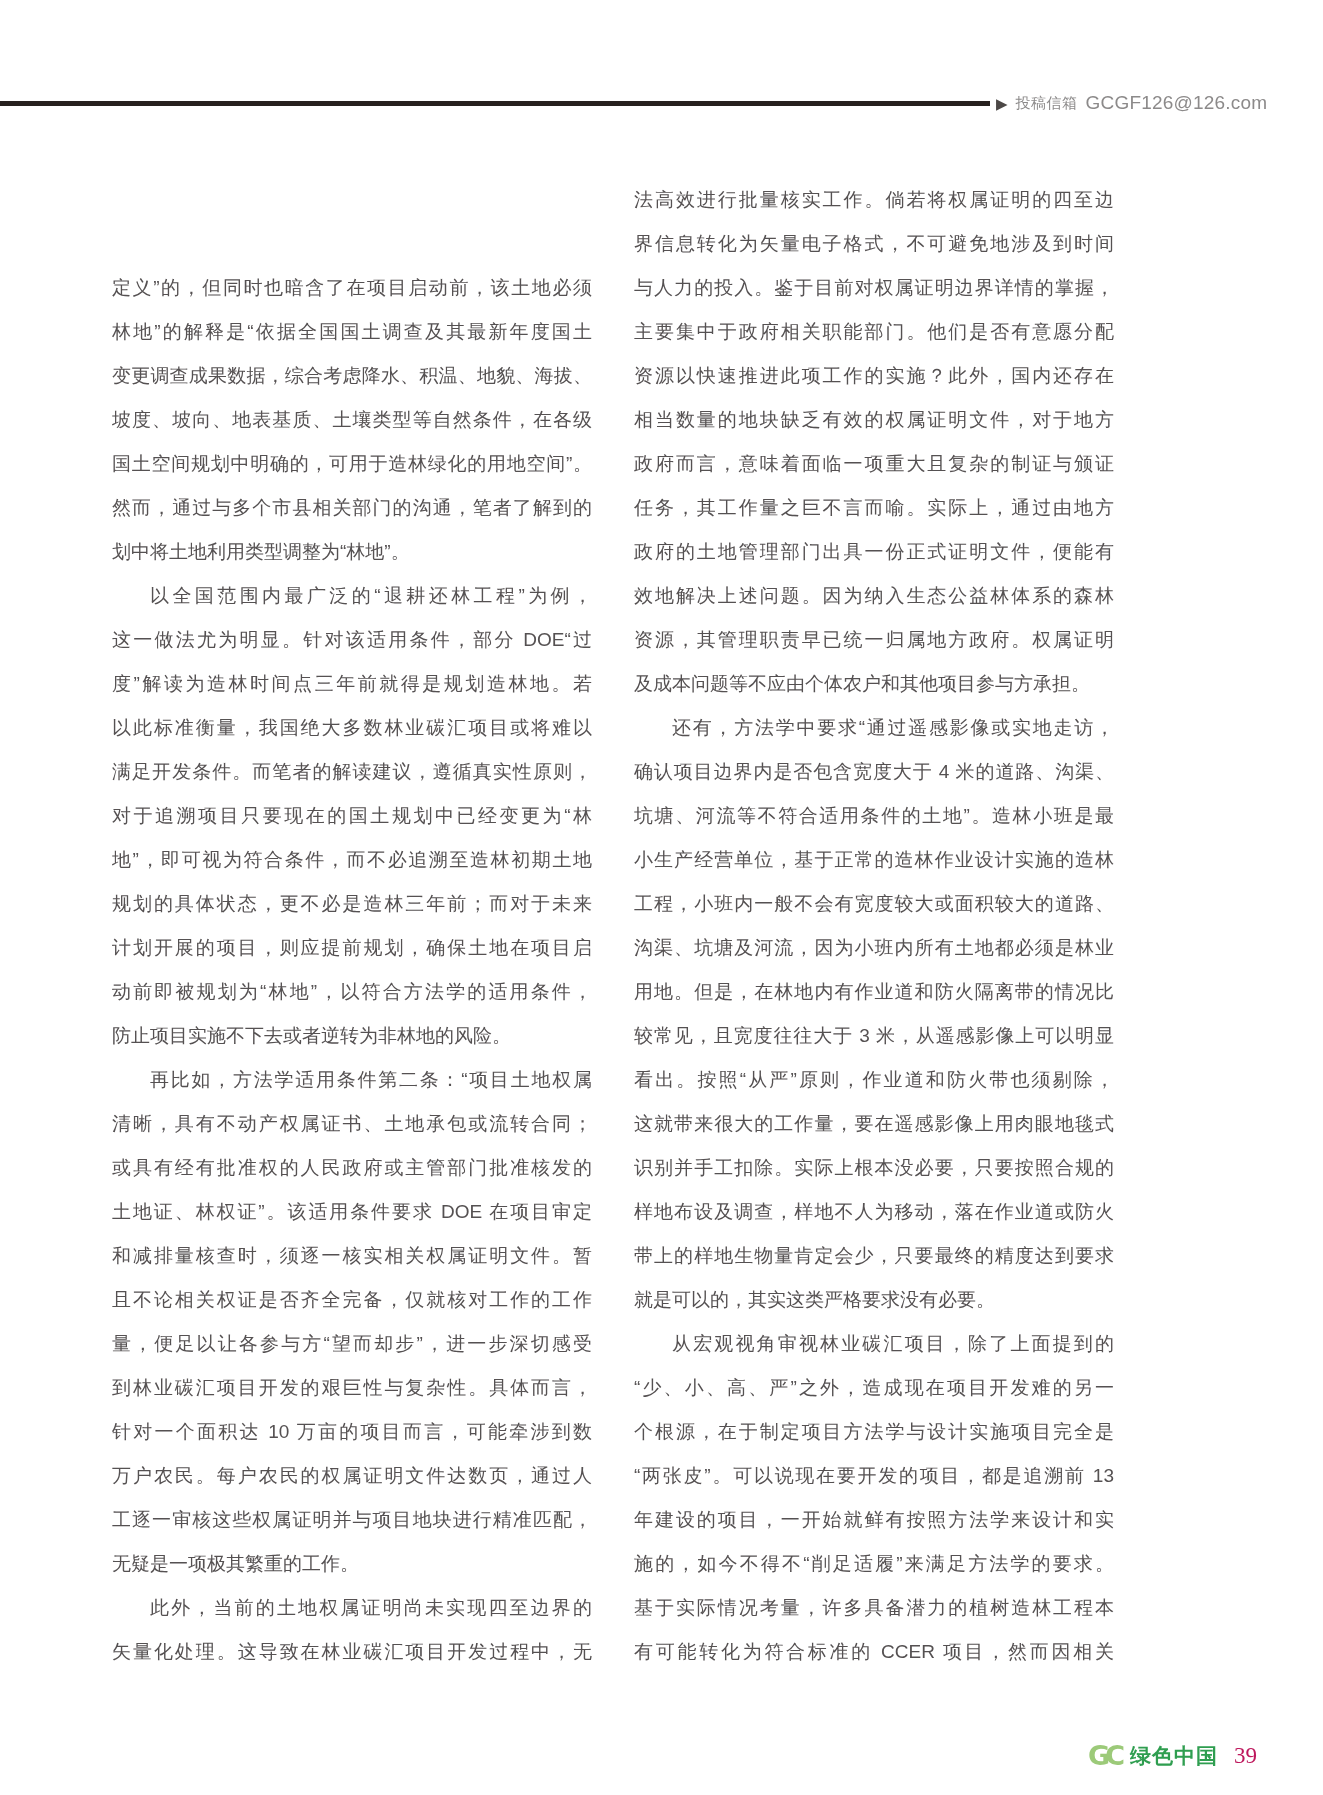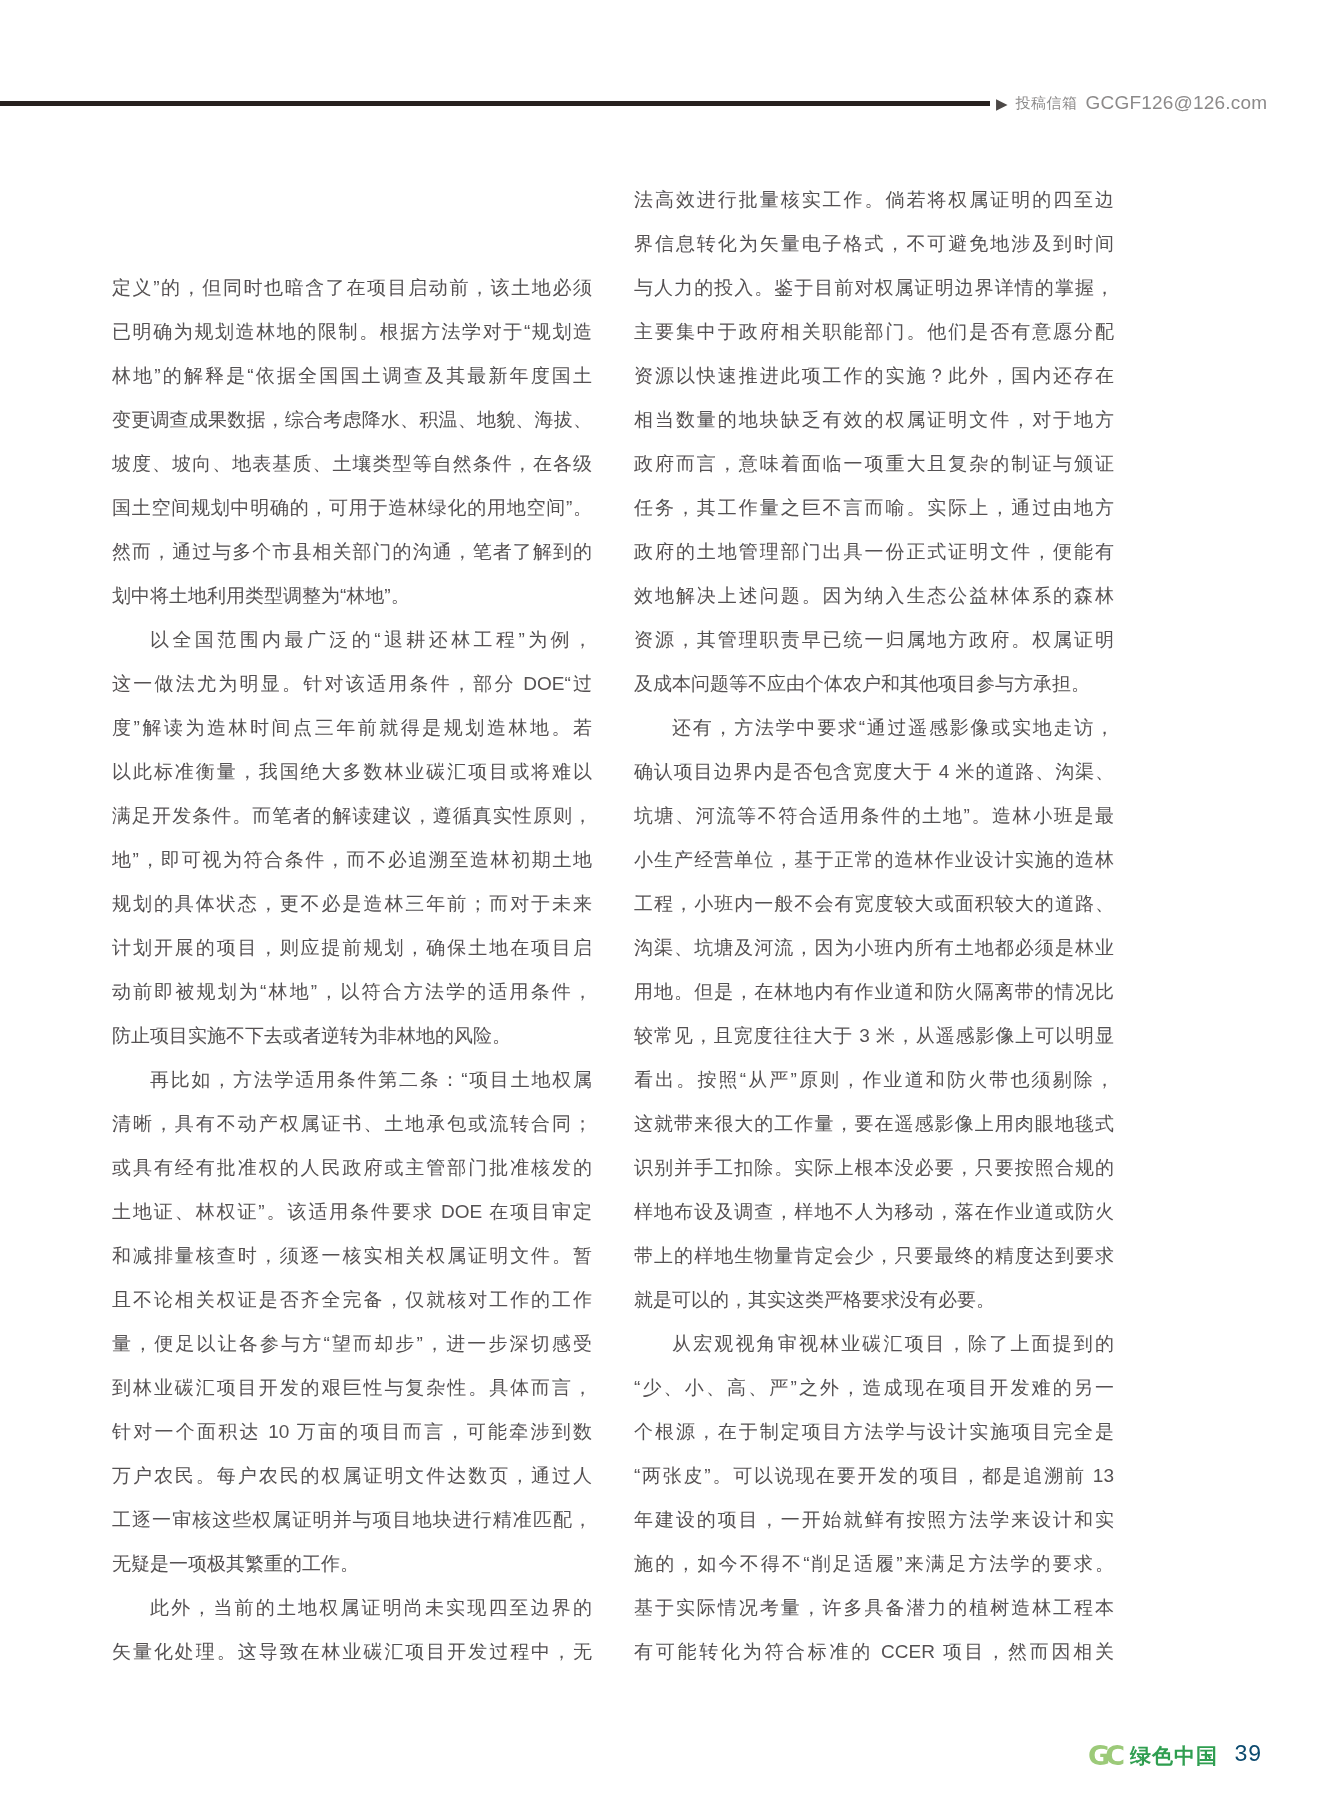--- a/index.html
+++ b/index.html
@@ -51,54 +51,54 @@
     font-family: "DejaVu Sans", sans-serif;
     font-size: 27px; font-weight: bold;
     color: #9cca79; letter-spacing: -5px;
     margin-right: 10px; line-height: 1;
   }
   .footer-brand {
     font-size: 21px; font-weight: bold;
     color: #2f9e50; letter-spacing: 1px; line-height: 1;
   }
   .footer-pageno {
-    font-family: Liberation Mono, monospace;
-    font-size: 23px; color: #0c4a6e;
+    font-family: Liberation Serif, serif;
+    font-size: 23px; color: #be185d;
     margin-left: 16px; line-height: 1;
   }
 </style>
 </head>
 <body>
 
 <div class="page">
 
   <div>
     <div class="header-rule"></div>
     <div class="header-meta">
       <span class="header-arrow">▶</span>
       <span class="header-label">投稿信箱</span>
       <span class="header-email">GCGF126@126.com</span>
     </div>
   </div>
 
   <div class="columns">
     <div class="col" id="col-left">
         <div class="line">定义”的，但同时也暗含了在项目启动前，该土地必须</div>
-        <div class="line">已明确为规划造林地的限制。根据方法学对于“规划造</div>
         <div class="line">林地”的解释是“依据全国国土调查及其最新年度国土</div>
         <div class="line">变更调查成果数据，综合考虑降水、积温、地貌、海拔、</div>
         <div class="line">坡度、坡向、地表基质、土壤类型等自然条件，在各级</div>
         <div class="line">国土空间规划中明确的，可用于造林绿化的用地空间”。</div>
         <div class="line">然而，通过与多个市县相关部门的沟通，笔者了解到的</div>
         <div class="line end">划中将土地利用类型调整为“林地”。</div>
         <div class="line indent">以全国范围内最广泛的“退耕还林工程”为例，</div>
         <div class="line">这一做法尤为明显。针对该适用条件，部分 DOE“过</div>
         <div class="line">度”解读为造林时间点三年前就得是规划造林地。若</div>
         <div class="line">以此标准衡量，我国绝大多数林业碳汇项目或将难以</div>
         <div class="line">满足开发条件。而笔者的解读建议，遵循真实性原则，</div>
+        <div class="line">对于追溯项目只要现在的国土规划中已经变更为“林</div>
         <div class="line">地”，即可视为符合条件，而不必追溯至造林初期土地</div>
         <div class="line">规划的具体状态，更不必是造林三年前；而对于未来</div>
         <div class="line">计划开展的项目，则应提前规划，确保土地在项目启</div>
         <div class="line">动前即被规划为“林地”，以符合方法学的适用条件，</div>
         <div class="line end">防止项目实施不下去或者逆转为非林地的风险。</div>
         <div class="line indent">再比如，方法学适用条件第二条：“项目土地权属</div>
         <div class="line">清晰，具有不动产权属证书、土地承包或流转合同；</div>
         <div class="line">或具有经有批准权的人民政府或主管部门批准核发的</div>
         <div class="line">土地证、林权证”。该适用条件要求 DOE 在项目审定</div>
         <div class="line">和减排量核查时，须逐一核实相关权属证明文件。暂</div>

